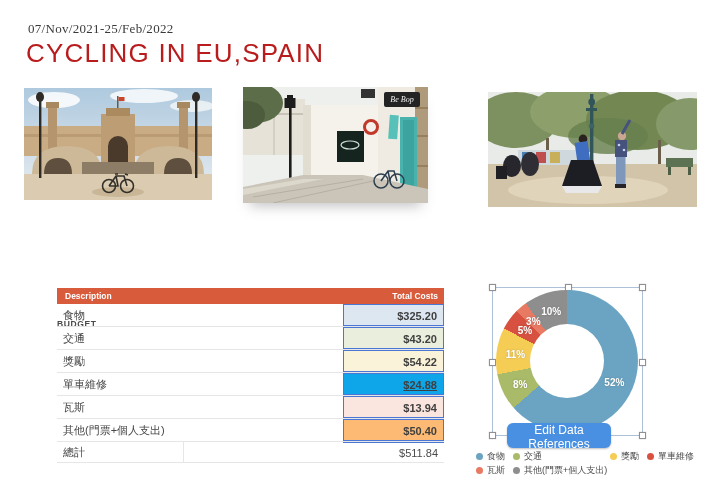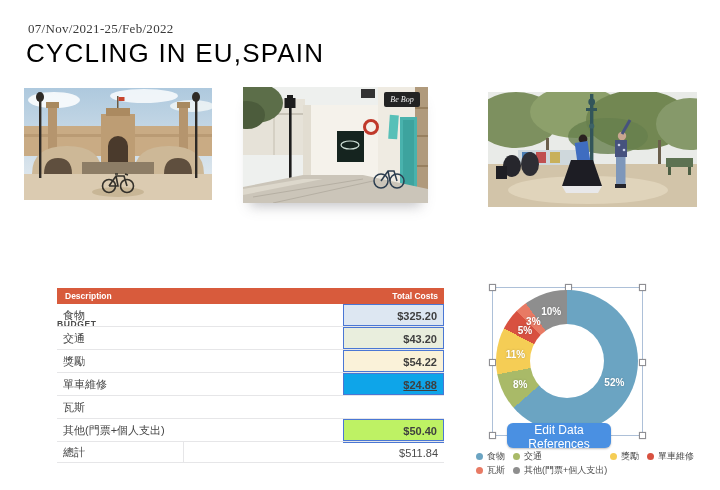--- a/index.html
+++ b/index.html
@@ -4,21 +4,21 @@
 <style>
   * { margin:0; padding:0; box-sizing:border-box; }
   html,body { width:720px; height:490px; background:#ffffff; overflow:hidden;
               font-family:"Liberation Sans", sans-serif; position:relative; }
   .abs { position:absolute; }
 
   
   #date-range { left:28px; top:21px; font-family:"Liberation Serif", serif;
                 font-size:13px; color:#3a3a3a; letter-spacing:.3px; }
   #slide-title { left:26px; top:38px; font-size:26px; font-weight:100;
-                 letter-spacing:1.2px; color:#000000; }
+                 letter-spacing:1.2px; color:#b91c1c; }
 
   
   .photo { overflow:hidden; }
   .photo svg { display:block; }
   #photo-2 { box-shadow:0 10px 12px -7px rgba(80,80,90,.35); }
 
   
   #budget-label { left:57px; top:271px; font-size:8.5px; font-weight:bold;
                   color:#4a4a4a; letter-spacing:.6px;margin-top:48px; }
   #budget-table { left:57px; top:288px; width:387px; font-size:11px; }
@@ -214,24 +214,25 @@
   <div class="t-row">
     <span class="t-label">獎勵</span>
     <span class="t-value selected" style="background: rgb(250, 242, 217);">$54.22</span>
   </div>
   <div class="t-row">
     <span class="t-label">單車維修</span>
     <span class="t-value selected" style="background: #0ea5e9; text-decoration: underline;">$24.88</span>
   </div>
   <div class="t-row">
     <span class="t-label">瓦斯</span>
+    <span class="t-value selected" style="background: rgb(251, 229, 223);">$13.94</span>
   </div>
   <div class="t-row">
     <span class="t-label">其他(門票+個人支出)</span>
-    <span class="t-value selected" style="background: #bef264;">$50.40</span>
+    <span class="t-value selected" style="background: #fdba74;">$50.40</span>
   </div>
   <div class="t-row" id="total-row">
     <span class="t-label">總計</span>
     <span class="mid-divider"></span>
     <span class="t-value">$511.84</span>
   </div>
 </div>
 
 <div class="abs" id="sel-box">
   <div class="handle h-tl"></div>

